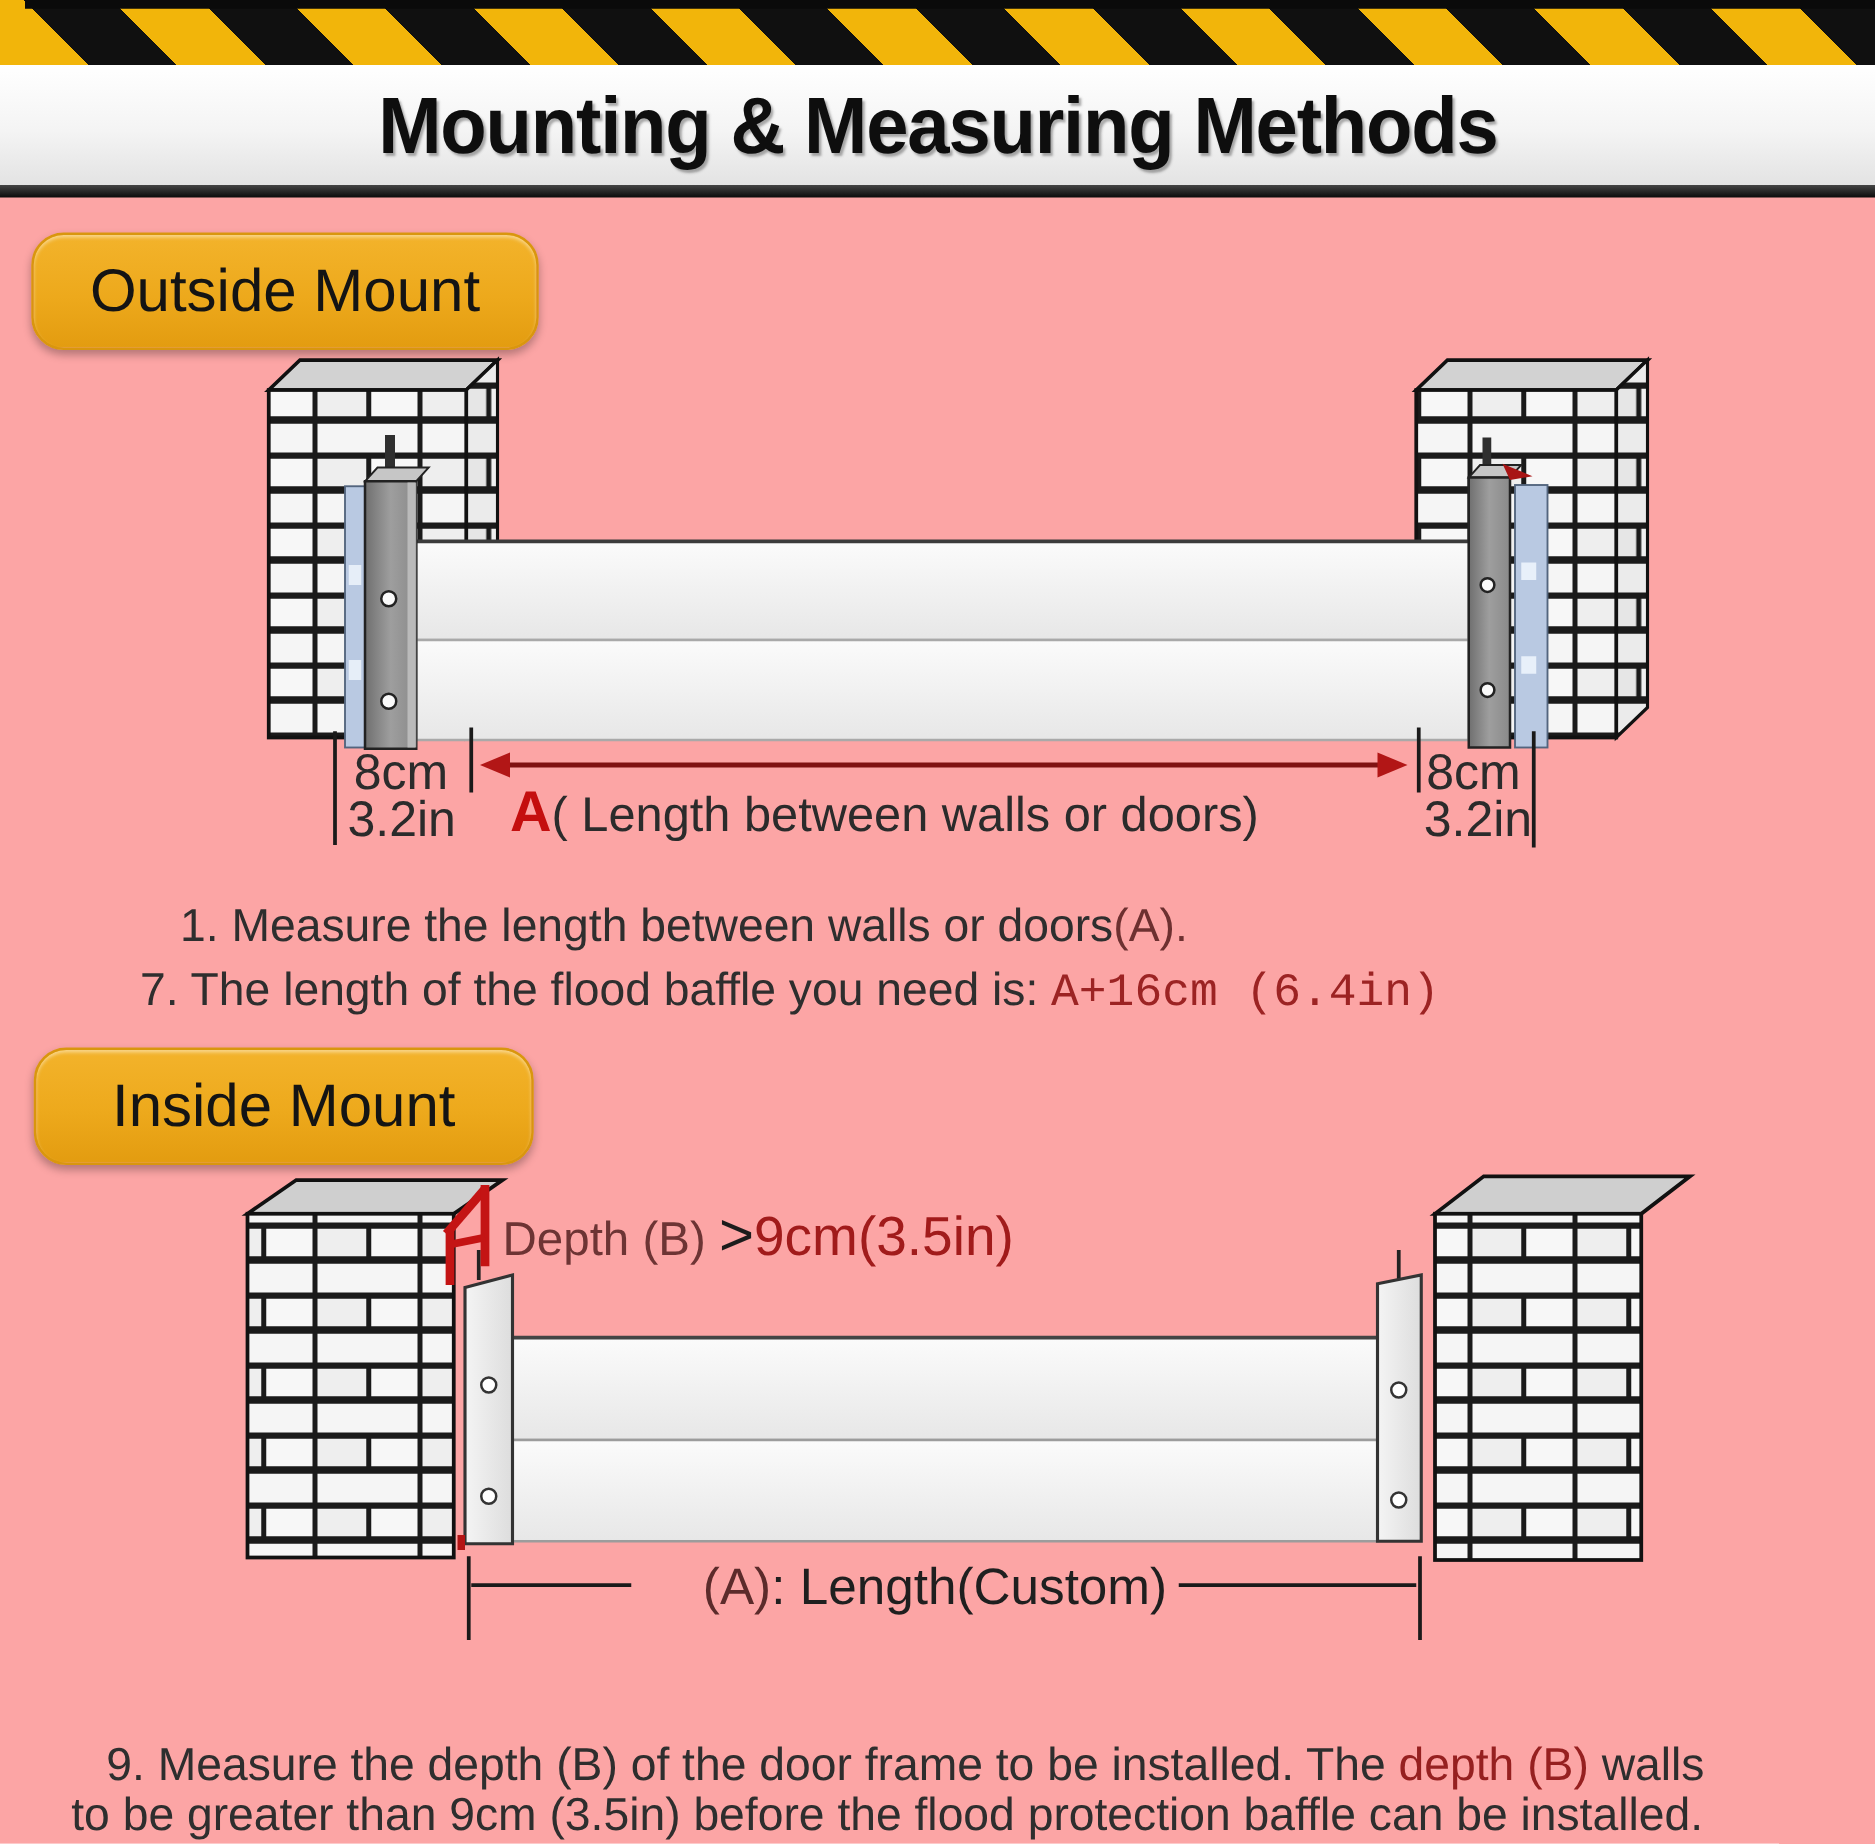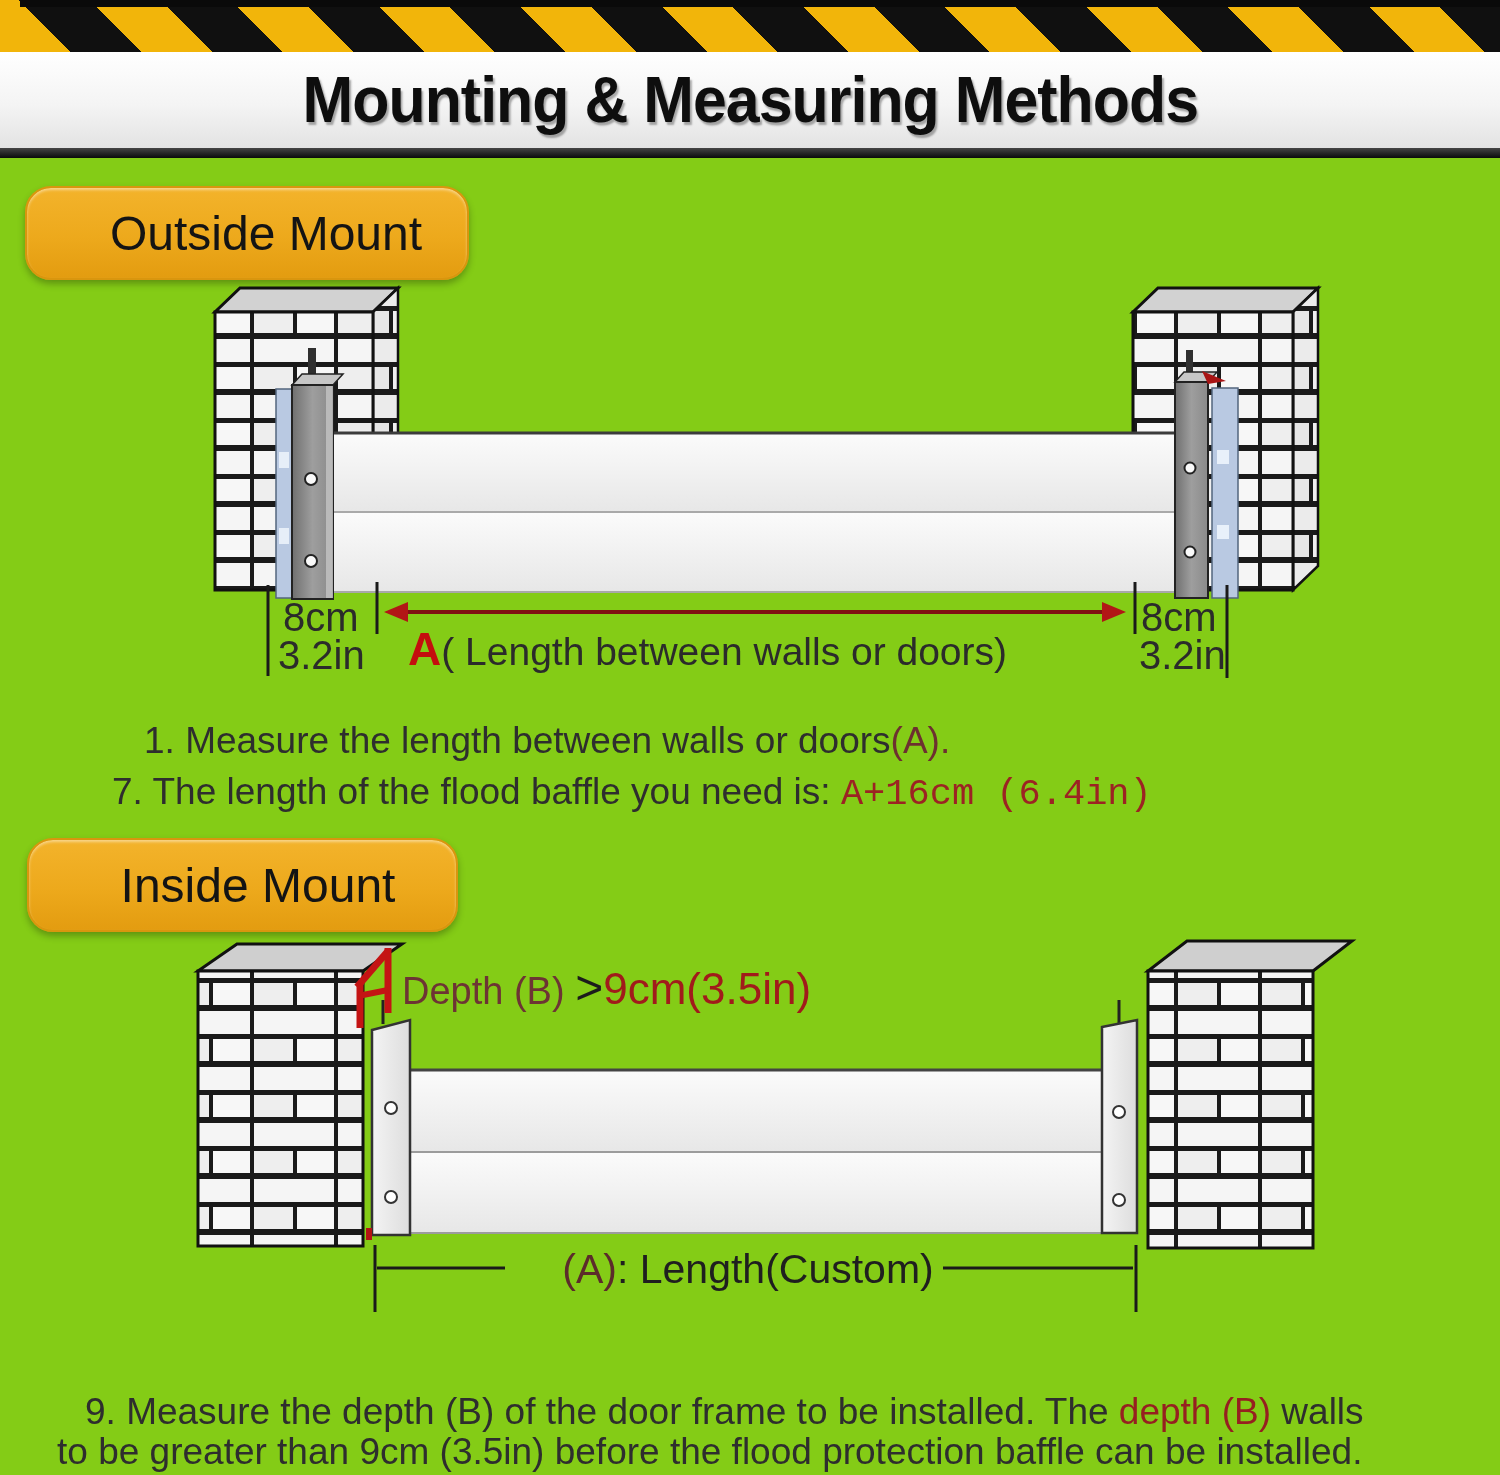--- a/index.html
+++ b/index.html
@@ -1,16 +1,16 @@
 <!DOCTYPE html>
 <html><head>
 <meta charset="utf-8">
 <style>
   html,body{margin:0;padding:0;background:#ffffff;}
-  #page{position:relative;width:1500px;height:1475px;background:#84cc16;overflow:hidden;
+  #page{position:relative;width:1500px;height:1475px;background:#fca5a5;overflow:hidden;
         font-family:"Liberation Sans",sans-serif;color:#2f2f2f;}
 
   
   .hazard-band{position:absolute;left:0;top:0;width:1500px;height:52px;
     background:repeating-linear-gradient(45deg,#f2b50a 0 50px,#101010 50px 100px);}
   .hazard-topbar{position:absolute;left:20px;top:0;width:1480px;height:7px;background:#0a0a0a;}
   .title-band{position:absolute;left:0;top:52px;width:1500px;height:96px;
     background:linear-gradient(180deg,#ffffff 0%,#f4f4f4 55%,#e3e3e3 100%);
     display:flex;align-items:center;justify-content:center;}
   .title-text{font-size:64px;font-weight:bold;letter-spacing:-1px;color:#0e0e0e;
@@ -18,22 +18,22 @@
     text-shadow:2px 3px 2px rgba(70,70,70,.45);}
   .title-underbar{position:absolute;left:0;top:148px;width:1500px;height:10px;
     background:linear-gradient(180deg,#454545,#0b0b0b);}
 
   
   .badge{position:absolute;display:flex;align-items:center;justify-content:center;
     background:linear-gradient(180deg,#f3b32b 0%,#eda91c 55%,#e39c10 100%);
     border:2px solid #d9960e;border-radius:26px;
     box-shadow:0 4px 7px rgba(0,0,0,.28), inset 0 2px 3px rgba(255,255,255,.45);
     font-size:48px;color:#141414;white-space:nowrap;}
-  #badge-outside{left:25px;top:186px;width:402px;height:90px;padding-left:38px;}
-  #badge-inside{left:27px;top:838px;width:396px;height:90px;padding-left:31px;}
+  #badge-outside{left:25px;top:186px;width:402px;height:90px;}
+  #badge-inside{left:27px;top:838px;width:396px;height:90px;}
 
   
   .diagram{position:absolute;left:0;}
   #diagram-outside{top:280px;}
   #diagram-inside{top:935px;}
   svg text{font-family:"Liberation Sans",sans-serif;}
 
   
   .step{position:absolute;font-size:37px;color:#2e2e2e;white-space:nowrap;}
   #out-step1{left:112px;top:720px;margin-left:32px;}

